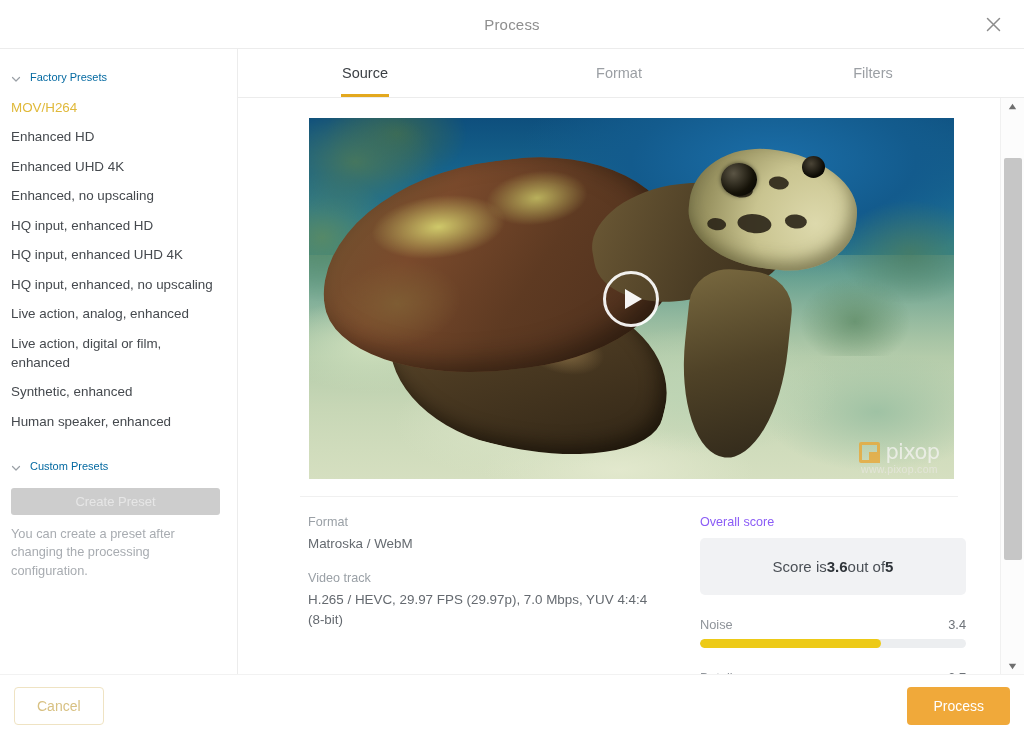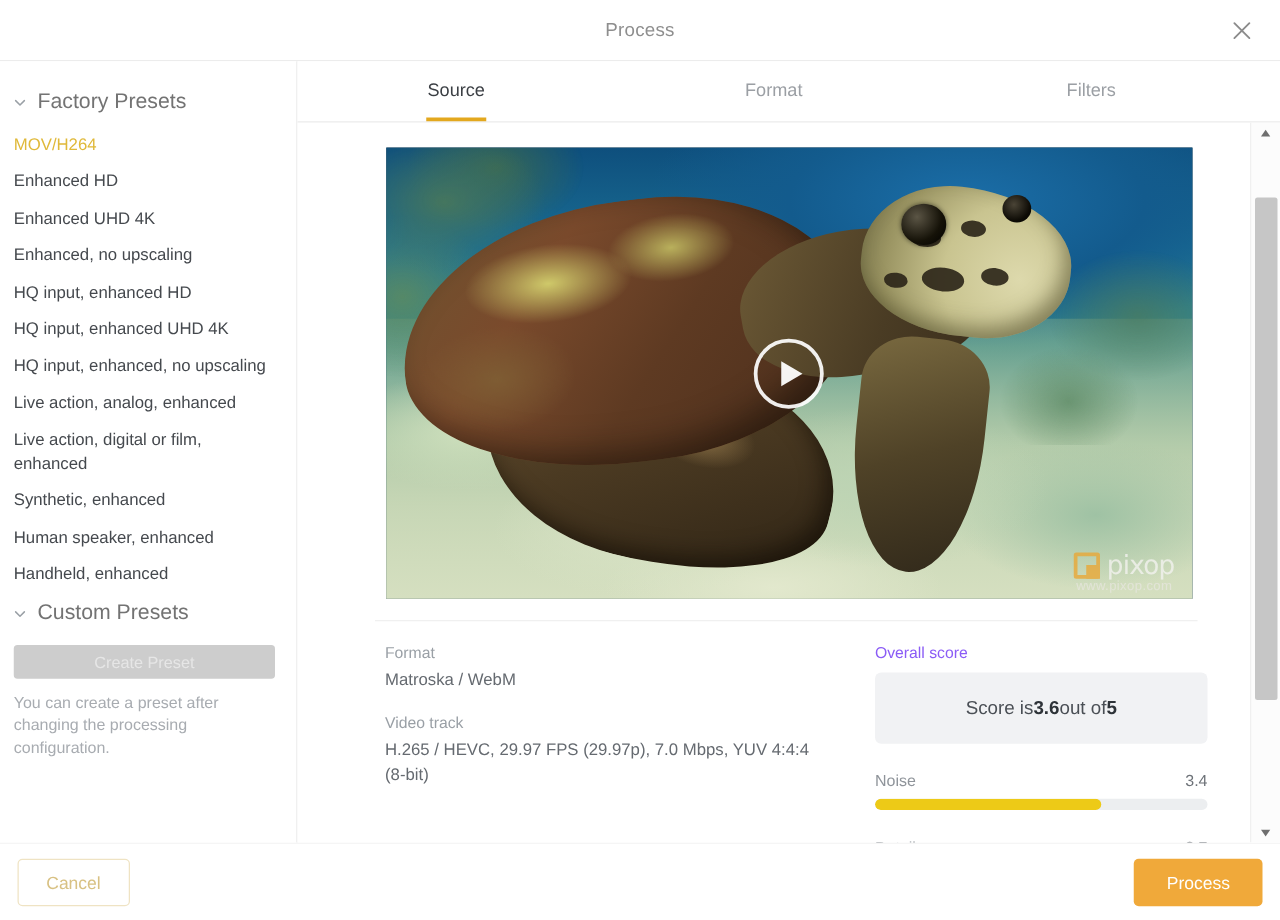--- a/index.html
+++ b/index.html
@@ -51,32 +51,32 @@
     display: flex; align-items: center; gap: 8px;
     padding: 6px 12px 10px 10px;
     cursor: pointer;
   }
   .chev {
     width: 12px; height: 12px;
     flex: 0 0 12px;
     display: block;
   }
   .section-title {
-    font-size: 17px; color: #737373;
+    font-size: 11px; color: #0369a1;
   }
   .preset-list { list-style: none; }
   .preset-item {
     padding: 5px 16px 5px 11px;
     font-size: 13.4px;
     color: #45494e;
     line-height: 1.45;
     cursor: pointer;
   }
   .preset-item.selected { color: #e0b93a; }
-  .custom-wrap { }
+  .custom-wrap { margin-top: 18px; }
   .create-preset {
     display: block;
     margin: 6px 12px 0 11px;
     height: 27px;
     background: #cdcdcd;
     color: #e6e6e6;
     border: none; border-radius: 3px;
     font-size: 13px;
     font-family: "Liberation Sans", sans-serif;
     width: 209px;
@@ -408,21 +408,20 @@
         <li class="preset-item">Enhanced HD</li>
         <li class="preset-item">Enhanced UHD 4K</li>
         <li class="preset-item">Enhanced, no upscaling</li>
         <li class="preset-item">HQ input, enhanced HD</li>
         <li class="preset-item">HQ input, enhanced UHD 4K</li>
         <li class="preset-item">HQ input, enhanced, no upscaling</li>
         <li class="preset-item">Live action, analog, enhanced</li>
         <li class="preset-item">Live action, digital or film, enhanced</li>
         <li class="preset-item">Synthetic, enhanced</li>
         <li class="preset-item">Human speaker, enhanced</li>
-        <li class="preset-item">Handheld, enhanced</li>
       </ul>
 
       <div class="custom-wrap">
         <div class="section-head">
           <span class="chev">
             <svg width="12" height="12" viewBox="0 0 12 12" aria-hidden="true">
               <path d="M2.5 4.5 L6 8 L9.5 4.5" stroke="#9aa0a6" stroke-width="1.2" fill="none" stroke-linecap="round" stroke-linejoin="round"></path>
             </svg>
           </span>
           <span class="section-title">Custom Presets</span>

